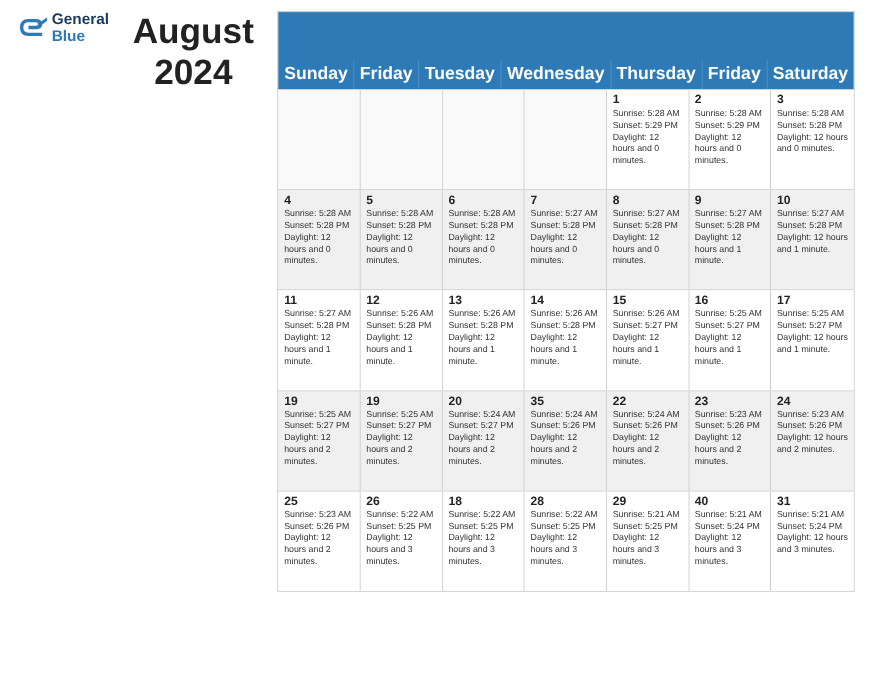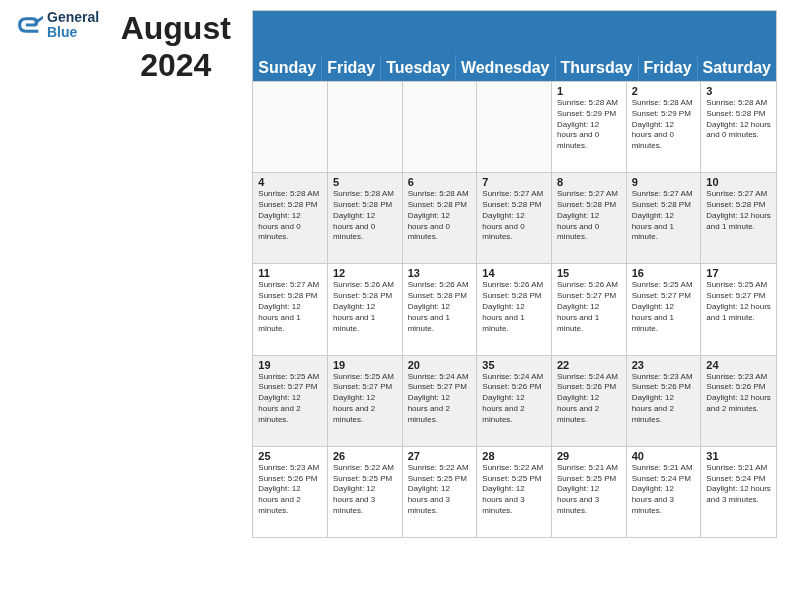--- a/index.html
+++ b/index.html
@@ -250,21 +250,21 @@
         <div class="cal-row">
           <div class="cal-cell">
             <span class="day-num">25</span>
             <div class="day-detail">Sunrise: 5:23 AM<br>Sunset: 5:26 PM<br>Daylight: 12 hours and 2 minutes.</div>
           </div>
           <div class="cal-cell">
             <span class="day-num">26</span>
             <div class="day-detail">Sunrise: 5:22 AM<br>Sunset: 5:25 PM<br>Daylight: 12 hours and 3 minutes.</div>
           </div>
           <div class="cal-cell">
-            <span class="day-num">27</span>
+            <span class="day-num">18</span>
             <div class="day-detail">Sunrise: 5:22 AM<br>Sunset: 5:25 PM<br>Daylight: 12 hours and 3 minutes.</div>
           </div>
           <div class="cal-cell">
             <span class="day-num">28</span>
             <div class="day-detail">Sunrise: 5:22 AM<br>Sunset: 5:25 PM<br>Daylight: 12 hours and 3 minutes.</div>
           </div>
           <div class="cal-cell">
             <span class="day-num">29</span>
             <div class="day-detail">Sunrise: 5:21 AM<br>Sunset: 5:25 PM<br>Daylight: 12 hours and 3 minutes.</div>
           </div>

